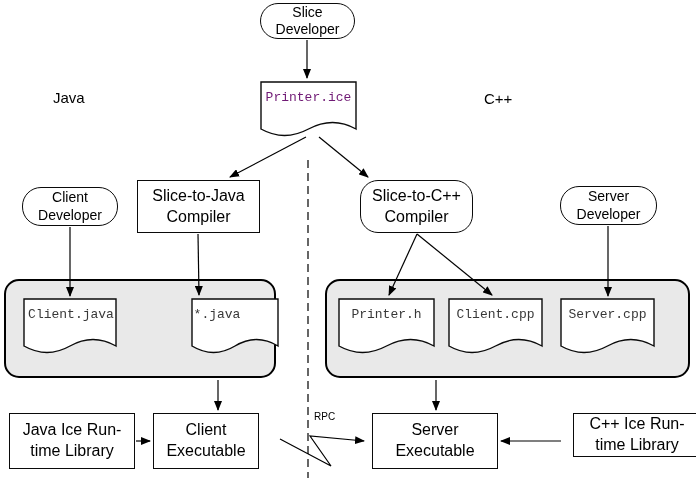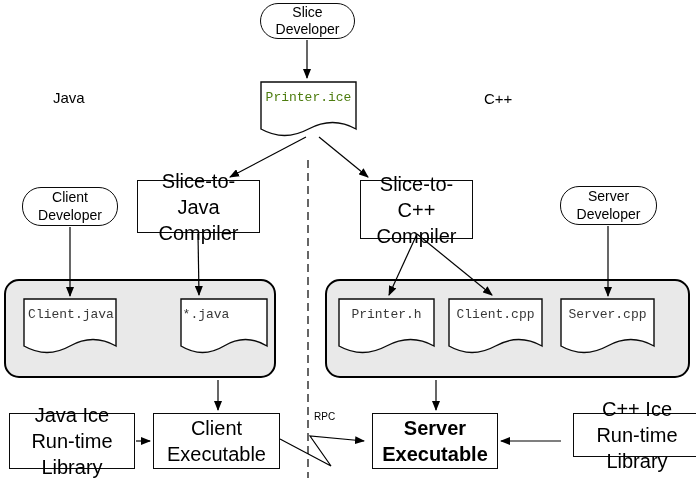--- a/index.html
+++ b/index.html
@@ -8,30 +8,30 @@
     font-family:"Liberation Sans", sans-serif;color:#000;overflow:hidden;
   }
   
   .group{position:absolute;background:#e9e9e9;border:2.5px solid #000;
     border-radius:15px;box-sizing:border-box;z-index:1;}
   .box,.stadium,.doc,.side-label,.rpc-label{position:absolute;z-index:2;}
   .arrow-layer{position:absolute;left:0;top:0;z-index:3;pointer-events:none;}
 
   .box{background:#fff;border:1.5px solid #0a0a0a;box-sizing:border-box;
     display:flex;align-items:center;justify-content:center;text-align:center;
-    font-size:20px;line-height:1.3;padding:0 4px;}
+    font-size:16px;line-height:1.3;padding:0 4px;}
   .stadium{background:#fff;border:1.5px solid #0a0a0a;border-radius:19px;
     box-sizing:border-box;display:flex;align-items:center;justify-content:flex-start;
     text-align:center;font-size:14px;line-height:1.25;padding:0 6px;}
 
   .doc svg{display:block;}
   .doc .shape{fill:#ffffff;stroke:#0a0a0a;stroke-width:1.4;}
   .doc-label{position:absolute;left:0;top:9px;width:100%;text-align:center;
     font-family:"Liberation Mono", monospace;font-size:13px;color:#383838;}
-  .doc-label.muted{color:#4d7c0f;}
+  .doc-label.muted{color:#701a75;}
 
   .side-label{font-size:15px;text-align:right;}
   .rpc-label{font-size:10px;}
 </style>
 </head>
 <body>
 
 <div class="canvas">
 
   <span class="side-label" style="left:53px;top:89px;">Java</span>
@@ -43,30 +43,30 @@
   <div class="stadium" style="left:22px;top:187px;width:96px;height:39px;">
     <span>Client Developer</span>
   </div>
   <div class="stadium" style="left:560px;top:186px;width:97px;height:39px;">
     <span>Server Developer</span>
   </div>
 
   <div class="box" style="left:137px;top:180px;width:123px;height:53px;">
     <span>Slice-to-Java Compiler</span>
   </div>
-  <div class="box" style="left:360px;top:180px;width:113px;height:59px;">
+  <div class="box" style="left:360px;top:180px;width:113px;height:53px;border-radius:18px;">
     <span>Slice-to-C++ Compiler</span>
   </div>
   <div class="box" style="left:9px;top:413px;width:126px;height:56px;">
     <span>Java Ice Run-time Library</span>
   </div>
-  <div class="box" style="left:153px;top:413px;width:127px;height:56px;">
+  <div class="box" style="left:153px;top:413px;width:106px;height:56px;">
     <span>Client Executable</span>
   </div>
-  <div class="box" style="left:372px;top:413px;width:126px;height:56px;font-weight:bold;">
+  <div class="box" style="left:372px;top:413px;width:126px;height:56px;">
     <span>Server Executable</span>
   </div>
   <div class="box" style="left:562px;top:413px;width:128px;height:44px;margin-left:11px;">
     <span>C++ Ice Run-time Library</span>
   </div>
 
   <div class="group" style="left:4px;top:279px;width:272px;height:99px;"></div>
   <div class="group" style="left:325px;top:279px;width:365px;height:99px;"></div>
 
   <div class="doc" style="left:260px;top:81px;width:97px;">
@@ -74,21 +74,21 @@
       <path class="shape" d="M1,1 L96,1 L96,48 Q72.8,35 48.5,48 Q24.3,61 1,48 Z"></path>
     </svg>
     <span class="doc-label muted">Printer.ice</span>
   </div>
   <div class="doc" style="left:23px;top:298px;width:96px;">
     <svg width="94" height="58" viewBox="0 0 94 58">
       <path class="shape" d="M1,1 L93,1 L93,48 Q70,35 47,48 Q24,61 1,48 Z"></path>
     </svg>
     <span class="doc-label">Client.java</span>
   </div>
-  <div class="doc" style="left:144px;top:298px;width:88px;padding-left:36px;">
+  <div class="doc" style="left:155px;top:298px;width:88px;padding-left:36px;">
     <svg width="88" height="58" viewBox="0 0 88 58">
       <path class="shape" d="M1,1 L87,1 L87,48 Q65.5,35 44,48 Q22.5,61 1,48 Z"></path>
     </svg>
     <span class="doc-label">*.java</span>
   </div>
   <div class="doc" style="left:338px;top:298px;width:97px;">
     <svg width="97" height="58" viewBox="0 0 97 58">
       <path class="shape" d="M1,1 L96,1 L96,48 Q72.8,35 48.5,48 Q24.3,61 1,48 Z"></path>
     </svg>
     <span class="doc-label">Printer.h</span>

